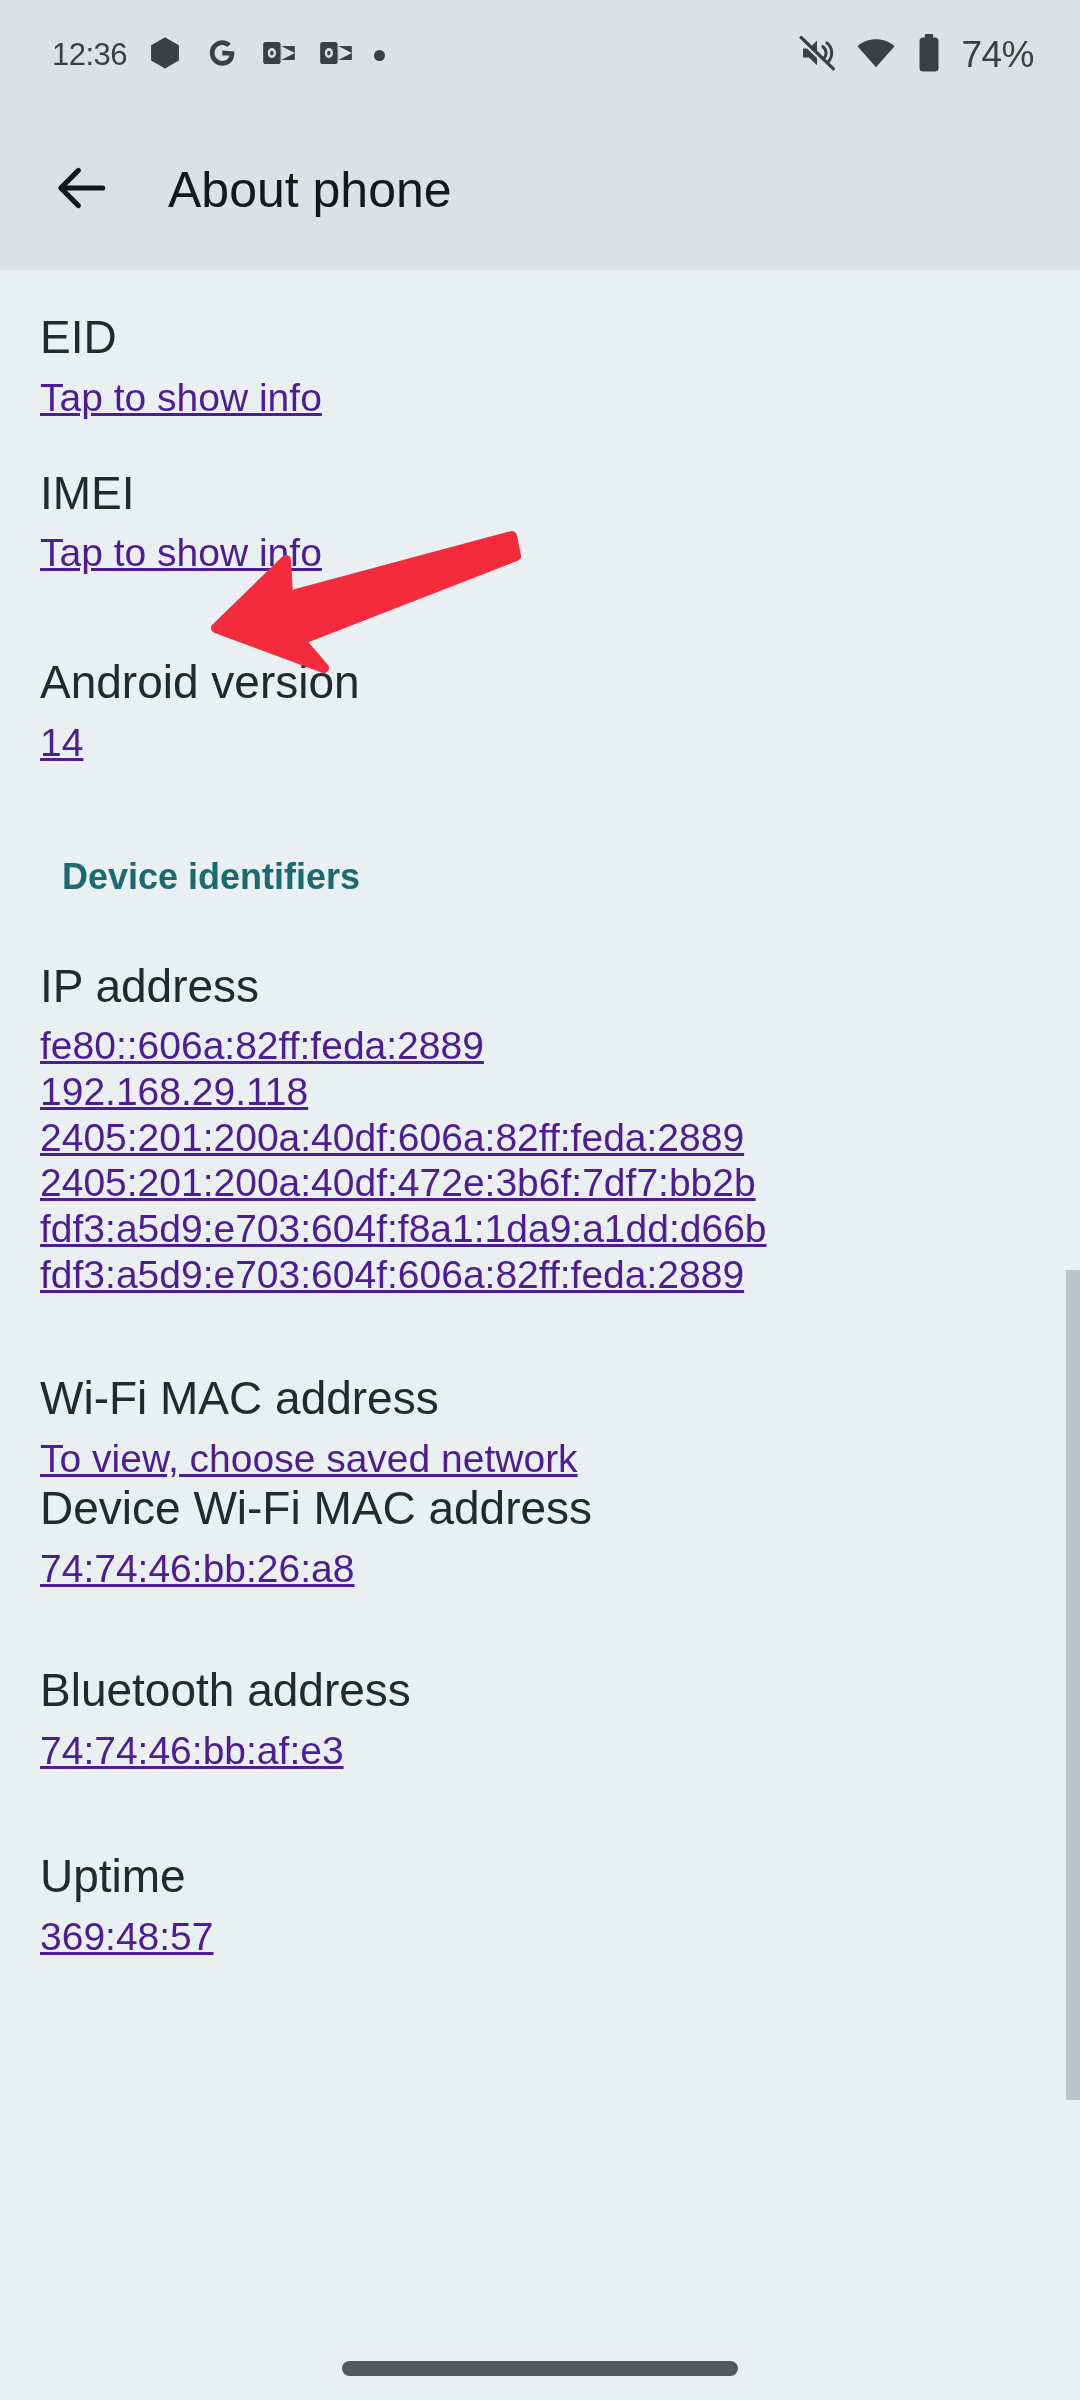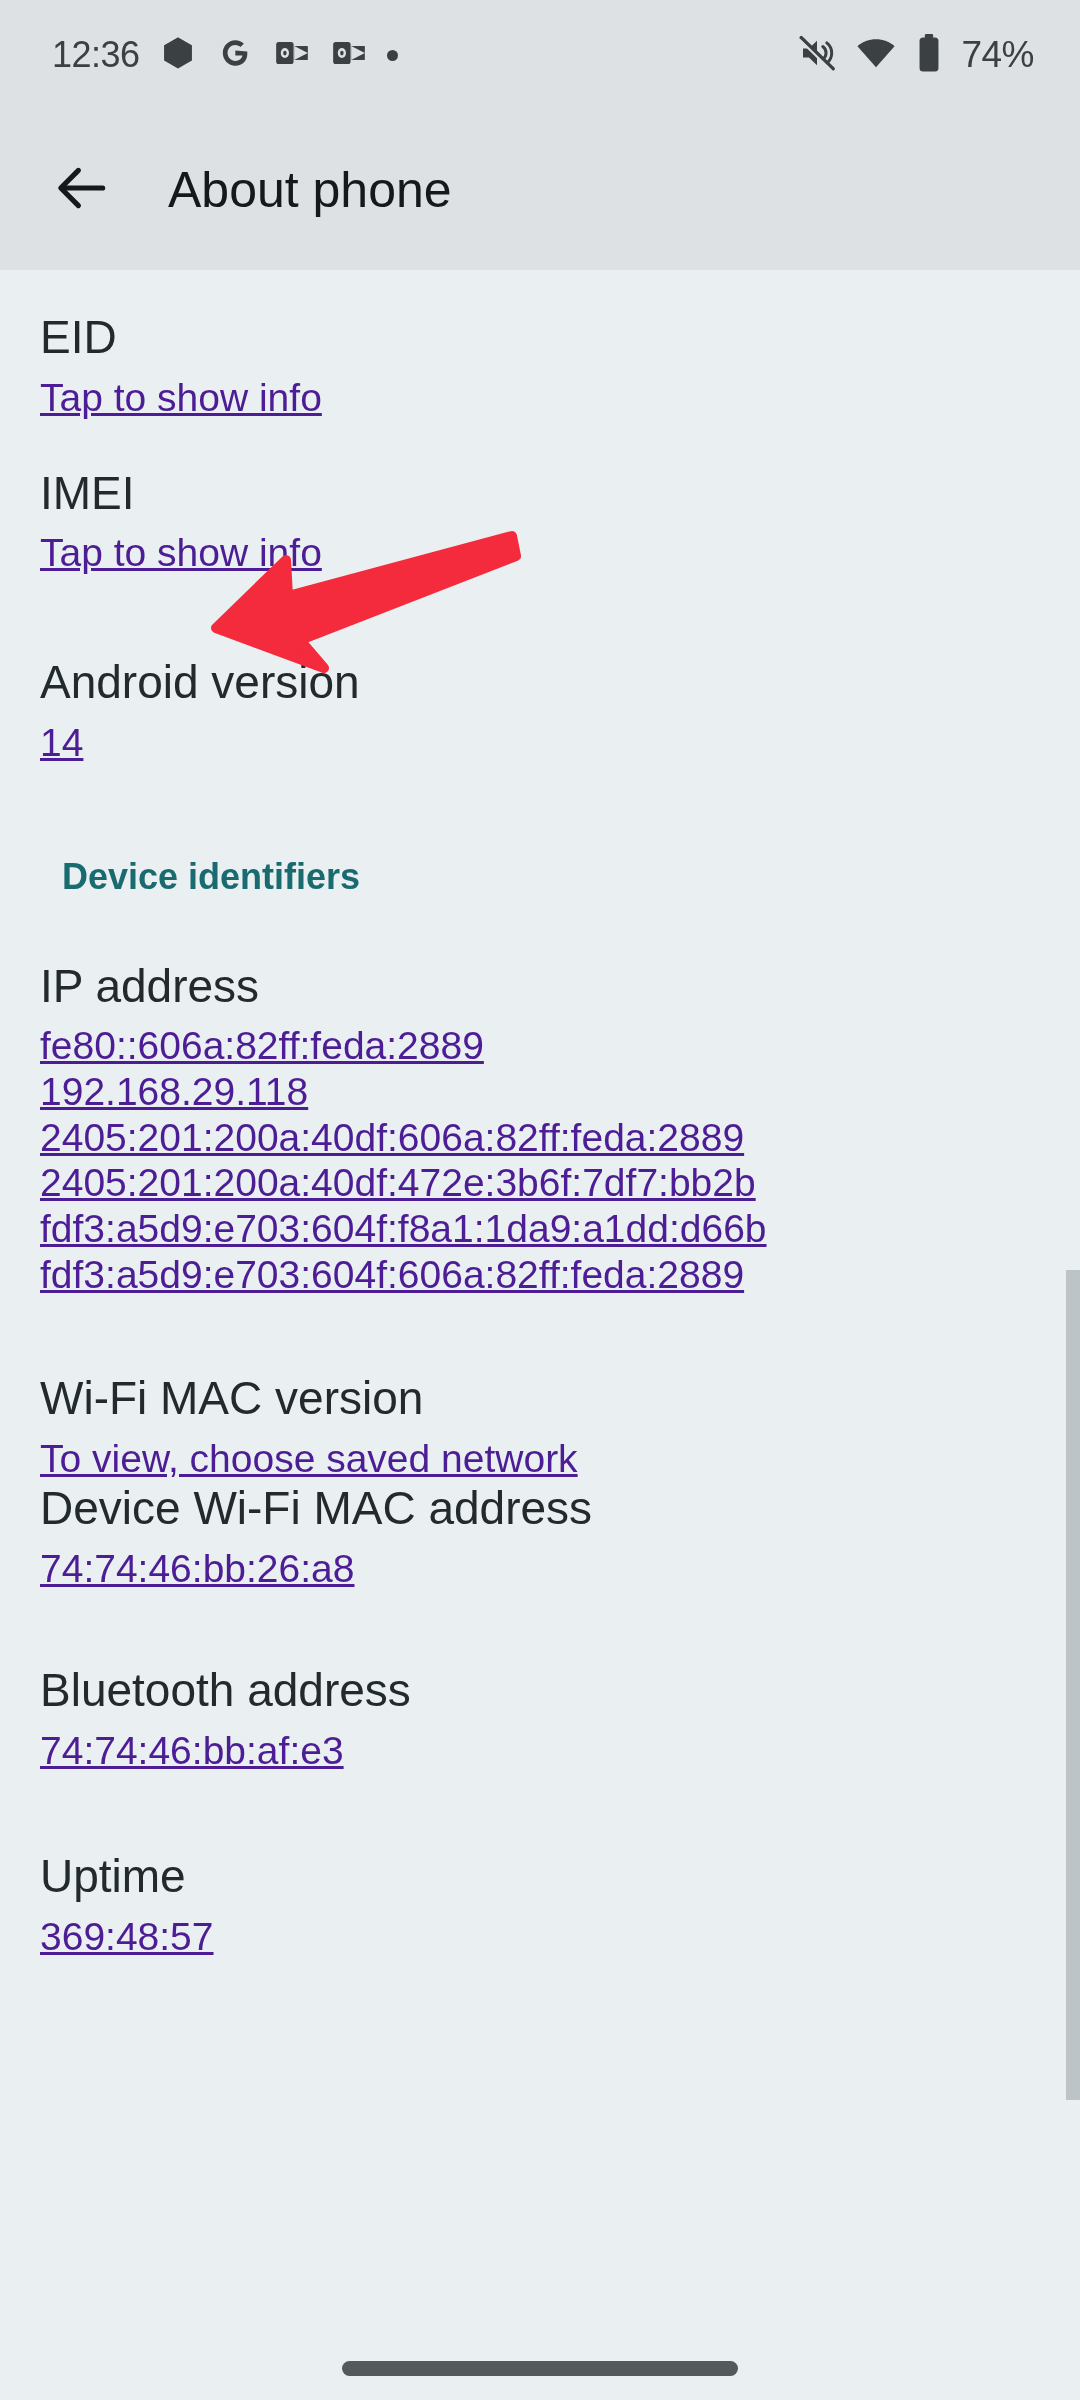--- a/index.html
+++ b/index.html
@@ -27,21 +27,21 @@
     justify-content: space-between;
     padding: 0 46px 0 52px;
     box-sizing: border-box;
   }
   .status-left {
     display: flex;
     align-items: center;
     gap: 19px;
   }
   .status-clock {
-    font-size: 36px;
+    font-size: 31px;
     color: #3b4043;
     letter-spacing: -0.5px;
   }
   .status-right {
     display: flex;
     align-items: center;
     gap: 17px;
   }
   .status-battery-text {
     font-size: 37px;
@@ -306,21 +306,21 @@
       <div>fe80::606a:82ff:feda:2889</div>
       <div>192.168.29.118</div>
       <div>2405:201:200a:40df:606a:82ff:feda:2889</div>
       <div>2405:201:200a:40df:472e:3b6f:7df7:bb2b</div>
       <div>fdf3:a5d9:e703:604f:f8a1:1da9:a1dd:d66b</div>
       <div>fdf3:a5d9:e703:604f:606a:82ff:feda:2889</div>
     </div>
   </div>
 
   <div class="pref i-wifimac">
-    <div class="pref-title">Wi-Fi MAC version</div>
+    <div class="pref-title">Wi-Fi MAC address</div>
     <div class="pref-sub">
       <div>To view, choose saved network</div>
     </div>
   </div>
 
   <div class="pref i-devwifi">
     <div class="pref-title">Device Wi-Fi MAC address</div>
     <div class="pref-sub">
       <div>74:74:46:bb:26:a8</div>
     </div>

